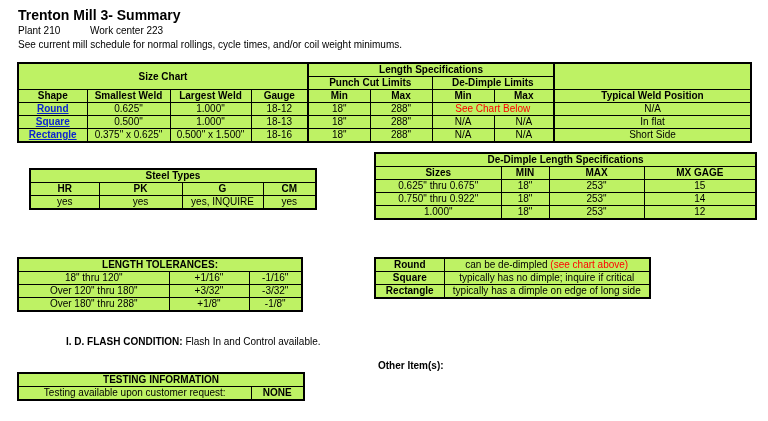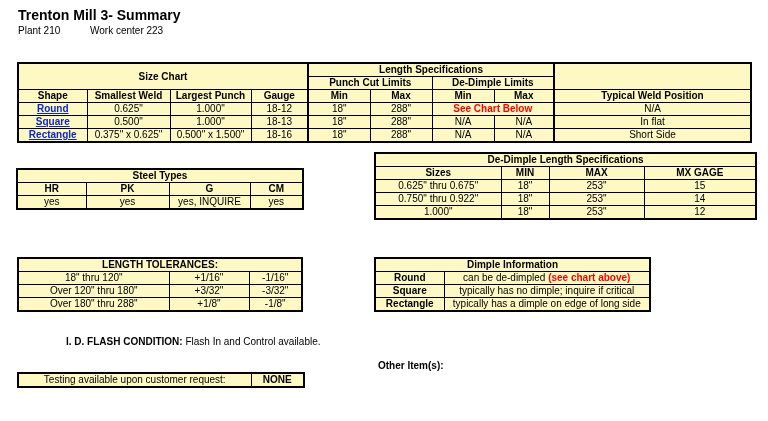--- a/index.html
+++ b/index.html
@@ -4,41 +4,42 @@
 <style>
   html,body { margin:0; padding:0; background:#fff; }
   .canvas {
     position:relative; width:768px; height:421px; background:#ffffff;
     font-family:"Liberation Sans","DejaVu Sans",sans-serif; color:#000;
     overflow:hidden;
   }
   .abs { position:absolute; }
   .title { font-size:14px; font-weight:bold; }
   .sub { font-size:10px; }
-  table.tbl { border-collapse:collapse; table-layout:fixed; border:2px solid #000; background:#fef9c3; }
+  table.tbl { border-collapse:collapse; table-layout:fixed; border:2px solid #000; background:#bef264; }
   table.tbl td {
     border:1px solid #000; font-size:10px; height:12px; line-height:12px;
     padding:0 2px; text-align:center; white-space:nowrap; overflow:hidden;
   }
   .hdr { font-weight:bold; }
   .bL { border-left:2px solid #000 !important; }
   td.left { text-align:left; }
   .link { color:#0b23d0; font-weight:bold; text-decoration:underline; cursor:pointer; }
-  .red { color:#ff0000; font-weight:bold; }
+  .red { color:#ff0000; font-weight:normal; }
   .notewrap { width:292px; font-size:10px; line-height:11px; }
   .inlinebold { font-weight:bold; }
 </style>
 </head>
 <body>
 
 <div class="canvas">
 
   <div class="abs title" style="left:18px; top:7px;">Trenton Mill 3- Summary</div>
   <div class="abs sub" style="left:18px; top:25px;">Plant 210</div>
   <div class="abs sub" style="left:90px; top:25px;">Work center 223</div>
+  <div class="abs sub" style="left:18px; top:39px;">See current mill schedule for normal rollings, cycle times, and/or coil weight minimums.</div>
 
   <table class="tbl abs" style="left:17px; top:62px;">
     <colgroup>
       <col style="width:69px">
         <col style="width:83px">
         <col style="width:81px">
         <col style="width:57px">
       <col style="width:62px">
         <col style="width:62px">
         <col style="width:62px">
@@ -51,21 +52,21 @@
       <td colspan="4" class="hdr bL">Length Specifications</td>
       <td rowspan="2" class="bL"></td>
     </tr>
     <tr>
       <td colspan="2" class="hdr bL">Punch Cut Limits</td>
       <td colspan="2" class="hdr">De-Dimple Limits</td>
     </tr>
     <tr>
       <td class="hdr">Shape</td>
       <td class="hdr">Smallest Weld</td>
-      <td class="hdr">Largest Punch</td>
+      <td class="hdr">Largest Weld</td>
       <td class="hdr">Gauge</td>
       <td class="hdr bL">Min</td>
       <td class="hdr">Max</td>
       <td class="hdr">Min</td>
       <td class="hdr">Max</td>
       <td class="hdr bL">Typical Weld Position</td>
     </tr>
     <tr>
       <td class="left"><span class="link">Round</span></td>
       <td>0.625"</td>
@@ -94,21 +95,21 @@
       <td>18-16</td>
       <td class="bL">18"</td>
       <td>288"</td>
       <td>N/A</td>
       <td>N/A</td>
       <td class="bL">Short Side</td>
     </tr>
   </tbody>
     </table>
 
-  <table class="tbl abs" style="left:16px; top:168px;padding-left:20px;">
+  <table class="tbl abs" style="left:29px; top:168px;padding-left:20px;">
     <colgroup>
         <col style="width:69px">
         <col style="width:83px">
         <col style="width:81px">
         <col style="width:53px">
       </colgroup>
     <tbody>
         <tr>
           <td colspan="4" class="hdr">Steel Types</td>
         </tr>
@@ -193,23 +194,20 @@
     </tr>
   </tbody>
     </table>
 
   <table class="tbl abs" style="left:374px; top:257px;">
     <colgroup>
         <col style="width:69px">
         <col style="width:206px">
       </colgroup>
     <tbody>
-        <tr>
-          <td colspan="2" class="hdr">Dimple Information</td>
-        </tr>
     <tr>
       <td class="hdr">Round</td>
       <td><span>can be de-dimpled </span><span class="red">(see chart above)</span></td>
     </tr>
     <tr>
       <td class="hdr">Square</td>
       <td><span>typically has no dimple; inquire if critical</span><span class="red"></span></td>
     </tr>
     <tr>
       <td class="hdr">Rectangle</td>
@@ -222,20 +220,23 @@
     <span class="inlinebold">I. D. FLASH CONDITION:</span><span> Flash In and Control available.</span>
   </div>
   <div class="abs sub inlinebold" style="left:378px; top:320px;margin-top:40px;">Other Item(s):</div>
 
   <table class="tbl abs" style="left:17px; top:372px;">
     <colgroup>
         <col style="width:233px">
         <col style="width:53px">
       </colgroup>
     <tbody>
+        <tr>
+          <td colspan="2" class="hdr">TESTING INFORMATION</td>
+        </tr>
     <tr>
       <td>Testing available upon customer request:</td>
       <td class="hdr">NONE</td>
     </tr>
   </tbody>
     </table>
 
 </div>
 
 </body></html>

